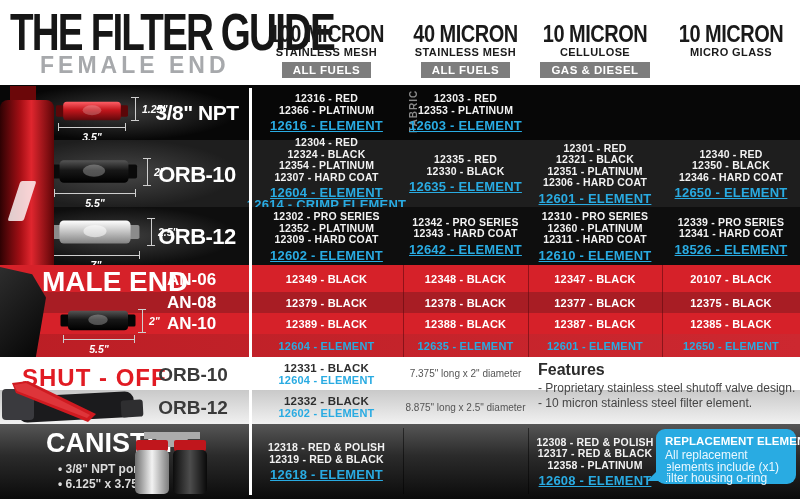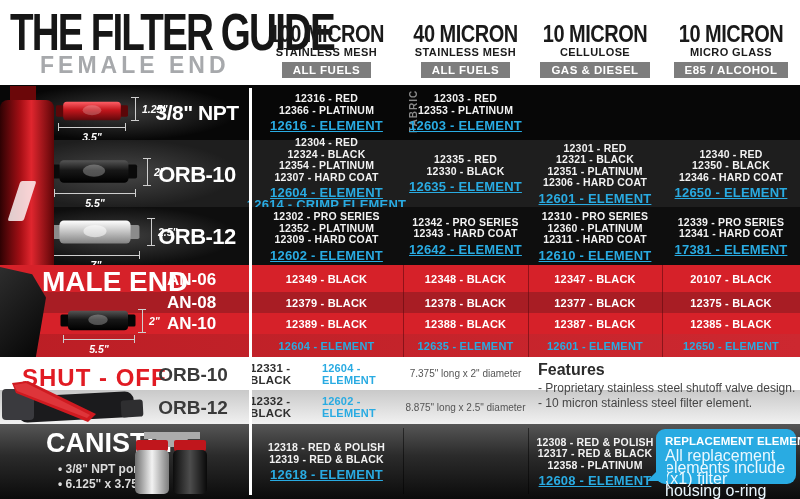--- a/index.html
+++ b/index.html
@@ -62,42 +62,42 @@
   .mcell.elm{color:#29abe2;}
   .vdivr{position:absolute;top:0;height:92px;width:1px;background:rgba(90,8,12,.55);}
   .male-title{position:absolute;left:42px;top:1px;font-size:28px;font-weight:900;color:#fff;letter-spacing:0;}
   .an{position:absolute;left:167px;font-size:17px;font-weight:900;color:#fff;}
 
   
   #shutoff{position:absolute;left:0;top:357px;width:800px;height:67px;background:#fff;}
   .sorow2{position:absolute;left:0;top:33px;width:800px;height:34px;background:linear-gradient(180deg,#c9c9c9,#f1f1f1);}
   .so-title{position:absolute;left:22px;top:7px;font-size:24px;font-weight:900;color:#e11b23;letter-spacing:1px;}
   .so-label{position:absolute;left:140px;width:106px;text-align:center;font-size:19px;font-weight:900;color:#3a3a3a;}
-  .so-cell{position:absolute;display:flex;flex-direction:row;align-items:center;justify-content:center;}
+  .so-cell{position:absolute;display:flex;flex-direction:column;align-items:center;justify-content:center;}
   .so-pn{font-size:11.5px;font-weight:bold;color:#2e2e2e;letter-spacing:.2px;}
   .so-el{font-size:11px;font-weight:bold;color:#29abe2;letter-spacing:.2px;}
   .so-size{font-size:10px;color:#555;}
   .features{position:absolute;left:538px;top:4px;width:258px;}
   .features-title{font-size:16px;font-weight:bold;color:#2b2b2b;margin-bottom:2px;}
   .feature-line{font-size:12px;color:#454545;line-height:14.5px;}
 
   
   #canister{position:absolute;left:0;top:424px;width:800px;height:75px;
             background:linear-gradient(180deg,#565656 0%,#2b2b2b 42%,#0b0b0b 100%);}
   .can-title{position:absolute;left:46px;top:4px;font-size:27px;font-weight:900;color:#fff;}
   .can-bullets{position:absolute;left:58px;top:38px;}
   .bullet{font-size:12px;font-weight:bold;color:#dcdcdc;line-height:15px;}
   .bullet::before{content:'• ';}
   .vdivc{position:absolute;top:4px;height:66px;width:1px;background:rgba(0,0,0,.5);}
   .callout{position:absolute;left:656px;top:5px;width:140px;height:55px;background:#29abe2;border-radius:9px;
            padding:6px 9px;box-sizing:border-box;}
   .callout::before{content:'';position:absolute;left:-9px;bottom:3px;width:0;height:0;
            border:10px solid transparent;border-right-color:#29abe2;border-bottom-color:#29abe2;}
   .callout-title{font-size:11.5px;font-weight:900;color:#fff;letter-spacing:.1px;white-space:nowrap;}
-  .callout-body{font-size:16px;line-height:11.5px;color:#eaf8ff;margin-top:3px;}
+  .callout-body{font-size:12px;line-height:11.5px;color:#eaf8ff;margin-top:3px;}
 
   
   #divider-main{position:absolute;left:249px;top:88px;width:3px;height:407px;background:#fff;}
   .bottle{position:absolute;left:0;top:86px;width:54px;height:179px;}
   .bottle .neck{position:absolute;left:10px;top:0;width:26px;height:16px;background:#6b0709;}
   .bottle .body{position:absolute;left:0;top:14px;width:54px;height:165px;border-radius:8px 8px 0 0;
         background:linear-gradient(90deg,#2e0203 0%,#a50f15 38%,#e0262e 58%,#5d0507 100%);}
   .bottle .mark{position:absolute;left:14px;top:95px;width:16px;height:40px;background:rgba(255,255,255,.8);
         transform:skewX(-18deg);border-radius:2px;}
   .fitting{position:absolute;left:0;top:267px;width:46px;height:90px;
@@ -154,21 +154,20 @@
       <span class="badge">ALL FUELS</span>
     </div>
     <div class="hcol c3">
       <span class="micron">10 MICRON</span>
       <span class="media">CELLULOSE</span>
       <span class="badge">GAS &amp; DIESEL</span>
     </div>
     <div class="hcol c4">
       <span class="micron">10 MICRON</span>
       <span class="media">MICRO GLASS</span>
-      <span class="badge">E85 / ALCOHOL</span>
     </div>
   </div>
 
   <div id="female">
     <div class="vdiv" style="left:403px"></div>
     <div class="vdiv" style="left:528px"></div>
     <div class="vdiv" style="left:662px"></div>
     <div class="hsep" style="top:55px"></div>
     <div class="hsep" style="top:122px"></div>
 
@@ -293,21 +292,21 @@
           <div class="pn">12310 - PRO SERIES</div>
           <div class="pn">12360 - PLATINUM</div>
           <div class="pn">12311 - HARD COAT</div>
           <div class="el">12610 - ELEMENT</div>
         </div>
       </div>
       <div class="cell c4">
         <div class="pn-block">
           <div class="pn">12339 - PRO SERIES</div>
           <div class="pn">12341 - HARD COAT</div>
-          <div class="el">17381 - ELEMENT</div>
+          <div class="el">18526 - ELEMENT</div>
         </div>
       </div>
     </div>
   </div>
 
   <div id="male">
     <div class="stripe" id="ms1">
       <div class="an" style="top:5px">AN-06</div>
       <div class="mcell c1">12349 - BLACK</div>
       <div class="mcell c2">12348 - BLACK</div>

